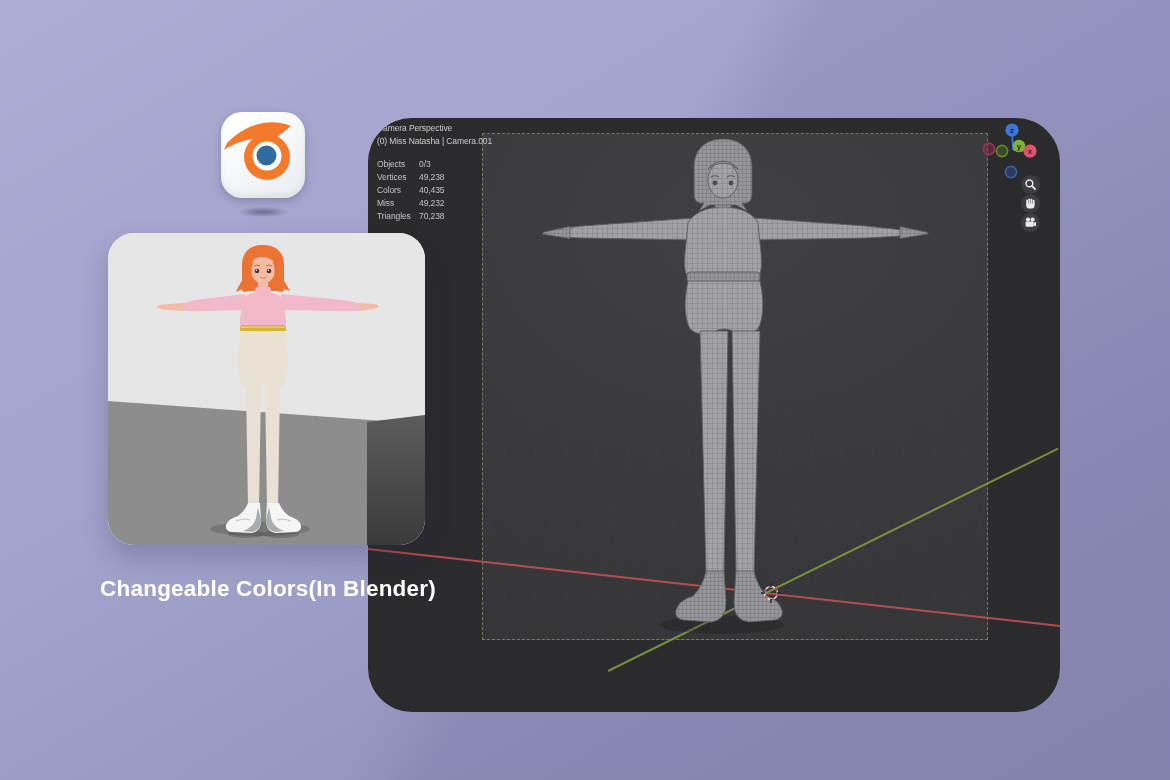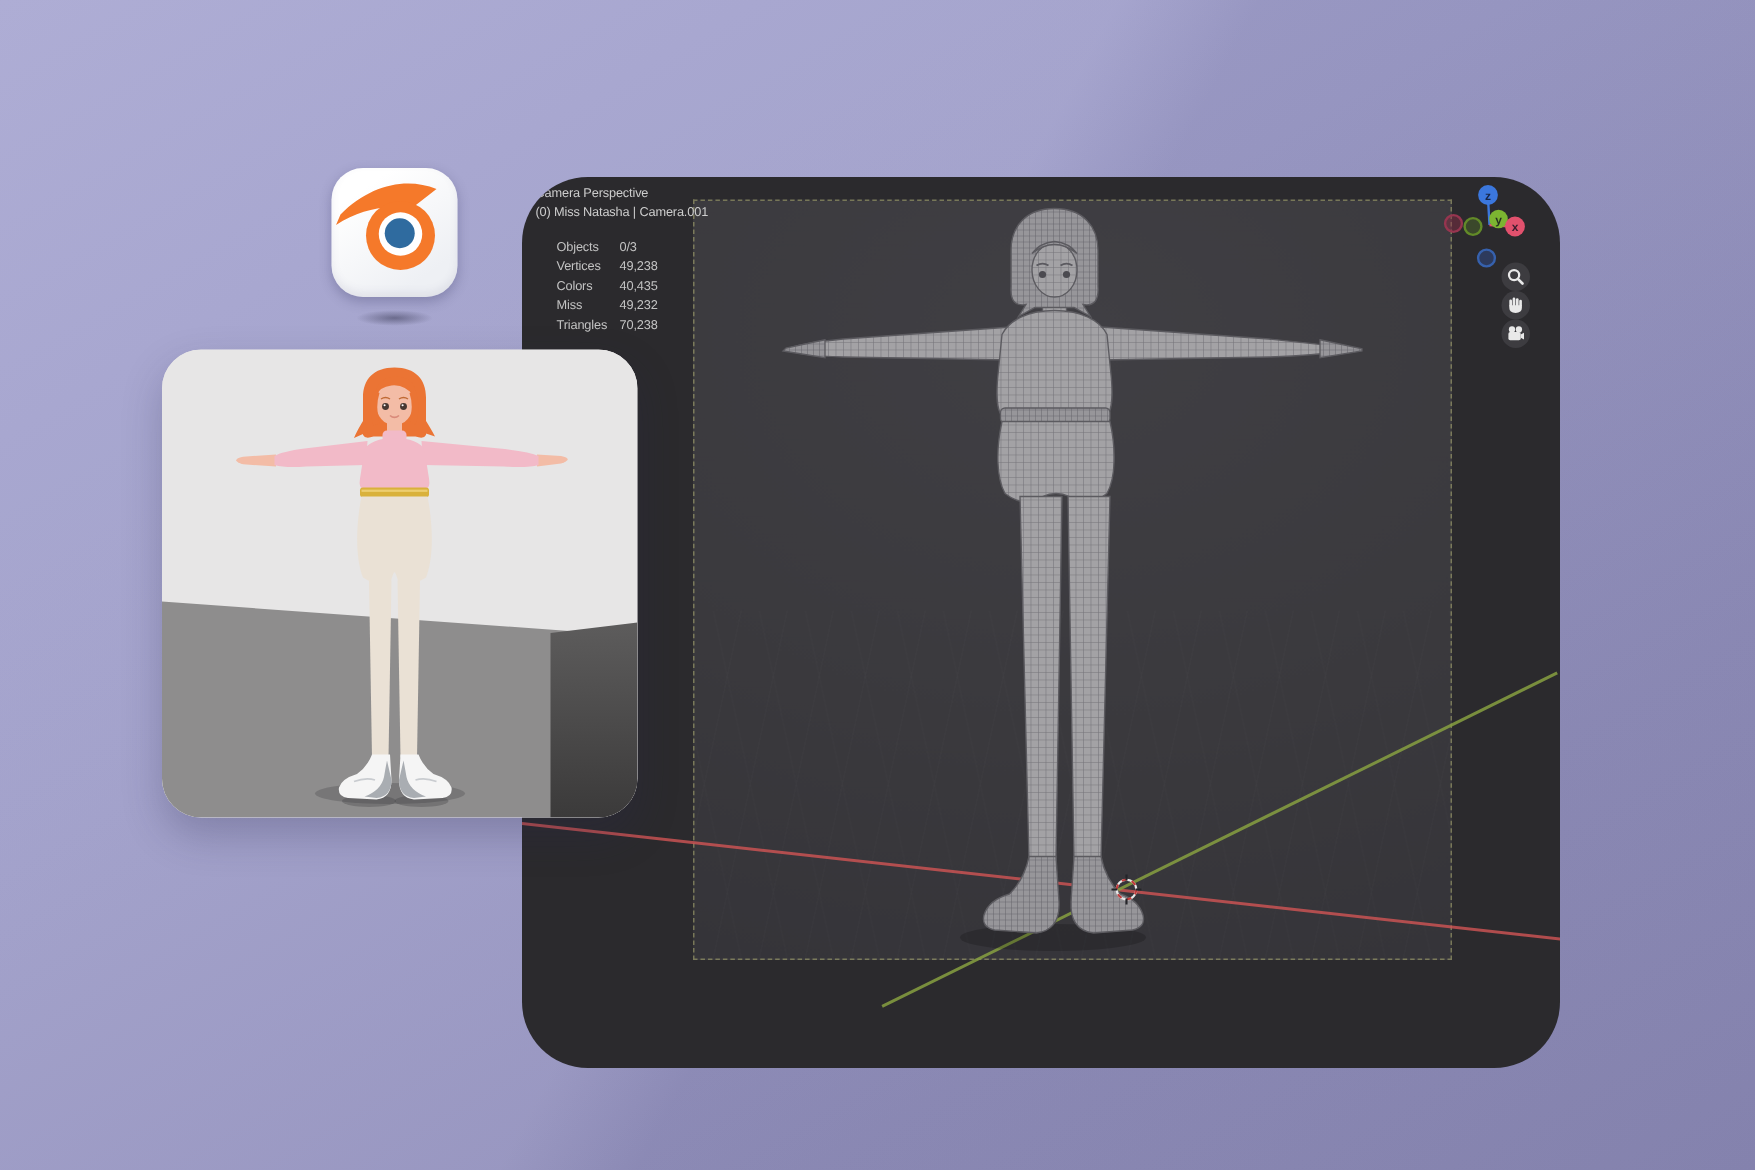--- a/index.html
+++ b/index.html
@@ -14,37 +14,37 @@
     background:linear-gradient(145deg,#ffffff 20%,#eef0f4 80%);
     box-shadow:0 3px 8px rgba(50,50,95,.28), inset 0 -3px 6px rgba(90,90,130,.10);z-index:3;}
   .icon-shadow{position:absolute;left:229px;top:205px;width:68px;height:14px;border-radius:50%;
     background:radial-gradient(closest-side,rgba(35,35,60,.45),rgba(35,35,60,0) 75%);z-index:2;}
 
   
   .caption{position:absolute;left:38px;top:574px;width:460px;text-align:center;z-index:6;
     color:#ffffff;font-weight:bold;font-size:22.5px;line-height:29px;letter-spacing:.2px;}
 
   
-  .vp-panel{position:absolute;left:348px;top:118px;width:692px;height:594px;border-radius:44px;
+  .vp-panel{position:absolute;left:368px;top:118px;width:692px;height:594px;border-radius:44px;
     background:#2b2a2d;overflow:hidden;z-index:1;}
   .cam-area{position:absolute;left:114px;top:15px;width:506px;height:507px;z-index:1;
     background:radial-gradient(130% 95% at 50% 18%, #403f44 0%, #3a393d 55%, #343338 100%);
     border:1px dashed rgba(175,175,115,.55);box-sizing:border-box;}
   .floor-grid{position:absolute;left:0;right:0;bottom:0;height:46%;opacity:.5;
     background:
       repeating-linear-gradient(78deg,rgba(255,255,255,.022) 0 1px,transparent 1px 30px),
       repeating-linear-gradient(102deg,rgba(255,255,255,.022) 0 1px,transparent 1px 30px);}
   .axis-line{position:absolute;height:1.6px;z-index:2;transform-origin:left center;}
   .axis-x{left:0;top:430px;width:700px;background:rgba(210,85,85,.8);transform:rotate(6.35deg);}
   .axis-y{left:240px;top:552px;width:502px;background:rgba(135,160,65,.85);transform:rotate(-26.3deg);}
   .char-svg{position:absolute;left:114px;top:15px;z-index:3;pointer-events:none;}
   .vp-text{position:absolute;left:9px;top:4px;z-index:4;color:#cdcdcd;font-size:8.5px;
     letter-spacing:-0.1px;line-height:13px;}
   .vp-text .hdr{white-space:nowrap;}
-  .stats{margin-top:10px;color:#c3c3c3;margin-left:14px;}
+  .stats{margin-top:10px;color:#c3c3c3;}
   .stat-row{display:flex;line-height:13px;}
   .stat-row .lb{width:42px;}
   .gizmo{position:absolute;left:612px;top:2px;z-index:5;}
   .tool-btn{position:absolute;left:653px;width:19px;height:19px;border-radius:50%;
     background:#3d3c40;z-index:5;display:flex;align-items:center;justify-content:center;}
   .tool-zoom{top:57px;} .tool-pan{top:76px;} .tool-cam{top:95px;}
 
   
   .preview-card{position:absolute;left:108px;top:233px;width:317px;height:312px;border-radius:26px;
     overflow:hidden;background:#e7e6e6;z-index:4;box-shadow:0 12px 26px rgba(40,40,75,.25);}
@@ -58,20 +58,21 @@
   <div class="app-icon">
     <svg width="84" height="86" viewBox="0 0 84 86">
       <path d="M 70,14 C 50,6 26,11 6,31 L 3,38 C 20,27 38,24 52,28 L 70,14 Z" fill="#f5792a"></path>
       <circle cx="46" cy="45" r="23" fill="#f5792a"></circle>
       <circle cx="46" cy="44" r="14.5" fill="#ffffff"></circle>
       <circle cx="45.5" cy="43.5" r="10" fill="#2f6b9f"></circle>
     </svg>
   </div>
 
   <div class="caption">
+    <div>Changeable Colors(In Blender)</div>
   </div>
 
   <div class="vp-panel">
 
     <div class="cam-area">
       <div class="floor-grid"></div>
     </div>
 
     <div class="axis-line axis-x"></div>
     <div class="axis-line axis-y"></div>

